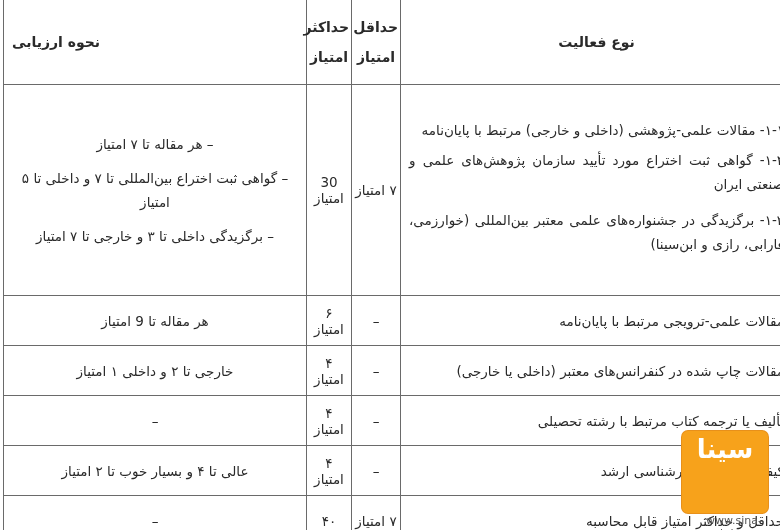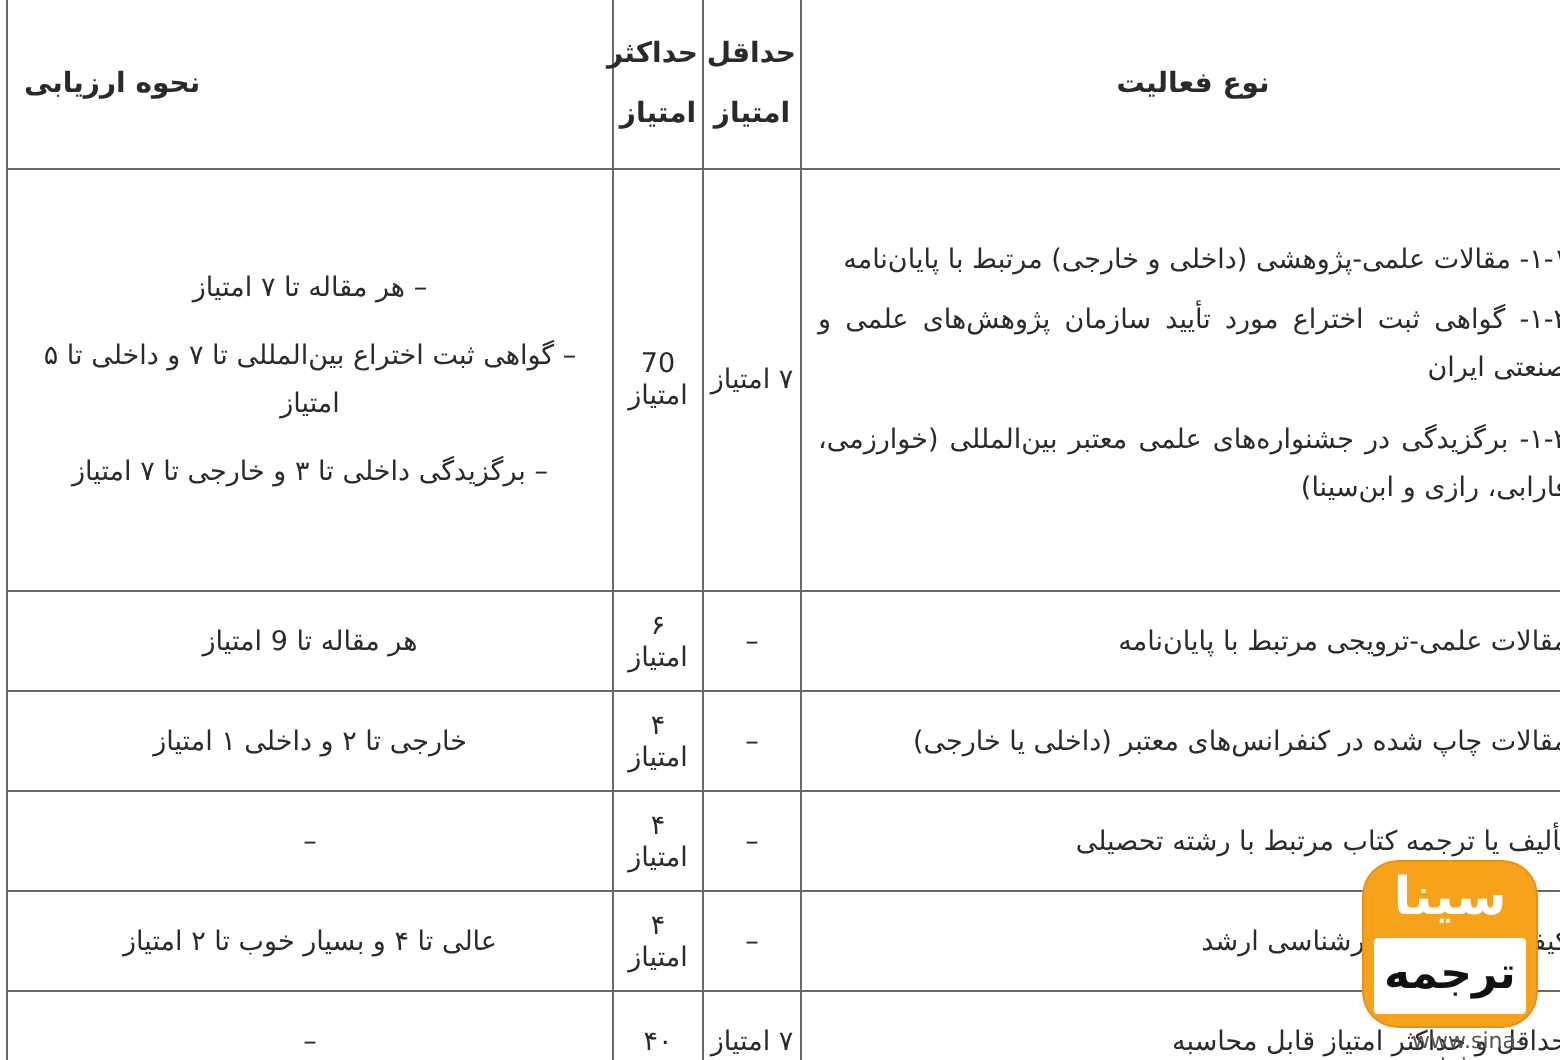--- a/index.html
+++ b/index.html
@@ -9,21 +9,21 @@
   .tbl th{font-weight:bold;font-size:14px;text-align:center;height:85px;line-height:30px;}
   .c-act{width:375px;text-align:right;}
   .c-min{width:44px;text-align:center;padding:0 2px !important;}
   .c-max{width:40px;text-align:center;padding:0 2px !important;}
   .c-eval{text-align:center;}
   .r1 td{height:210px;}
   .rs td{height:49px;}
   .act-line{display:block;line-height:24px;margin:6px 0 12px;text-align:justify;}
   .act-line.short{margin-bottom:6px;}
   .eval-line{display:block;line-height:24px;margin:10px 0;}
-  .logo{position:absolute;left:682px;top:431px;width:86px;height:82px;background:#f7a21b;border-radius:17px;box-shadow:0 0 0 1px #e8901a;}
+  .logo{position:absolute;left:682px;top:431px;width:86px;height:82px;background:#f7a21b;border-radius:6px;box-shadow:0 0 0 1px #e8901a;}
   .logo-top{position:absolute;left:0;top:0;width:86px;height:36px;color:#fff;font-weight:bold;font-size:26px;text-align:center;line-height:36px;direction:rtl;}
   .logo-bot{position:absolute;left:5px;top:38px;width:76px;height:38px;background:#fff;color:#111;font-weight:bold;font-size:22px;text-align:center;line-height:38px;border-radius:2px;direction:rtl;}
   .url{position:absolute;left:690px;top:514px;font-size:11px;color:#555;font-family:"DejaVu Sans",sans-serif;margin-left:16px;}
 </style>
 </head>
 <body>
 
 <table class="tbl">
   <tbody>
       <tr>
@@ -32,21 +32,21 @@
     <th class="c-max">حداکثر امتیاز</th>
     <th class="c-eval" style="text-align:left">نحوه ارزیابی</th>
   </tr>
   <tr class="r1">
     <td class="c-act">
       <span class="act-line short">۱-۱- مقالات علمی-پژوهشی (داخلی و خارجی) مرتبط با پایان‌نامه</span>
       <span class="act-line">۱-۲- گواهی ثبت اختراع مورد تأیید سازمان پژوهش‌های علمی و صنعتی ایران</span>
       <span class="act-line">۱-۳- برگزیدگی در جشنواره‌های علمی معتبر بین‌المللی (خوارزمی، فارابی، رازی و ابن‌سینا)</span>
     </td>
     <td class="c-min">۷ امتیاز</td>
-    <td class="c-max">70 امتیاز</td>
+    <td class="c-max">30 امتیاز</td>
     <td class="c-eval">
       <span class="eval-line">– هر مقاله تا ۷ امتیاز</span>
       <span class="eval-line">– گواهی ثبت اختراع بین‌المللی تا ۷ و داخلی تا ۵ امتیاز</span>
       <span class="eval-line">– برگزیدگی داخلی تا ۳ و خارجی تا ۷ امتیاز</span>
     </td>
   </tr>
   <tr class="rs">
     <td class="c-act">مقالات علمی-ترویجی مرتبط با پایان‌نامه</td>
     <td class="c-min">–</td>
     <td class="c-max">۶ امتیاز</td>
@@ -74,15 +74,14 @@
     <td class="c-act">حداقل و حداکثر امتیاز قابل محاسبه</td>
     <td class="c-min">۷ امتیاز</td>
     <td class="c-max">۴۰</td>
     <td class="c-eval">–</td>
   </tr>
 </tbody>
   </table>
 
 <div class="logo">
   <div class="logo-top">سینا</div>
-  <div class="logo-bot">ترجمه</div>
 </div>
 <div class="url">www.sina-pub.ir</div>
 
 </body></html>

